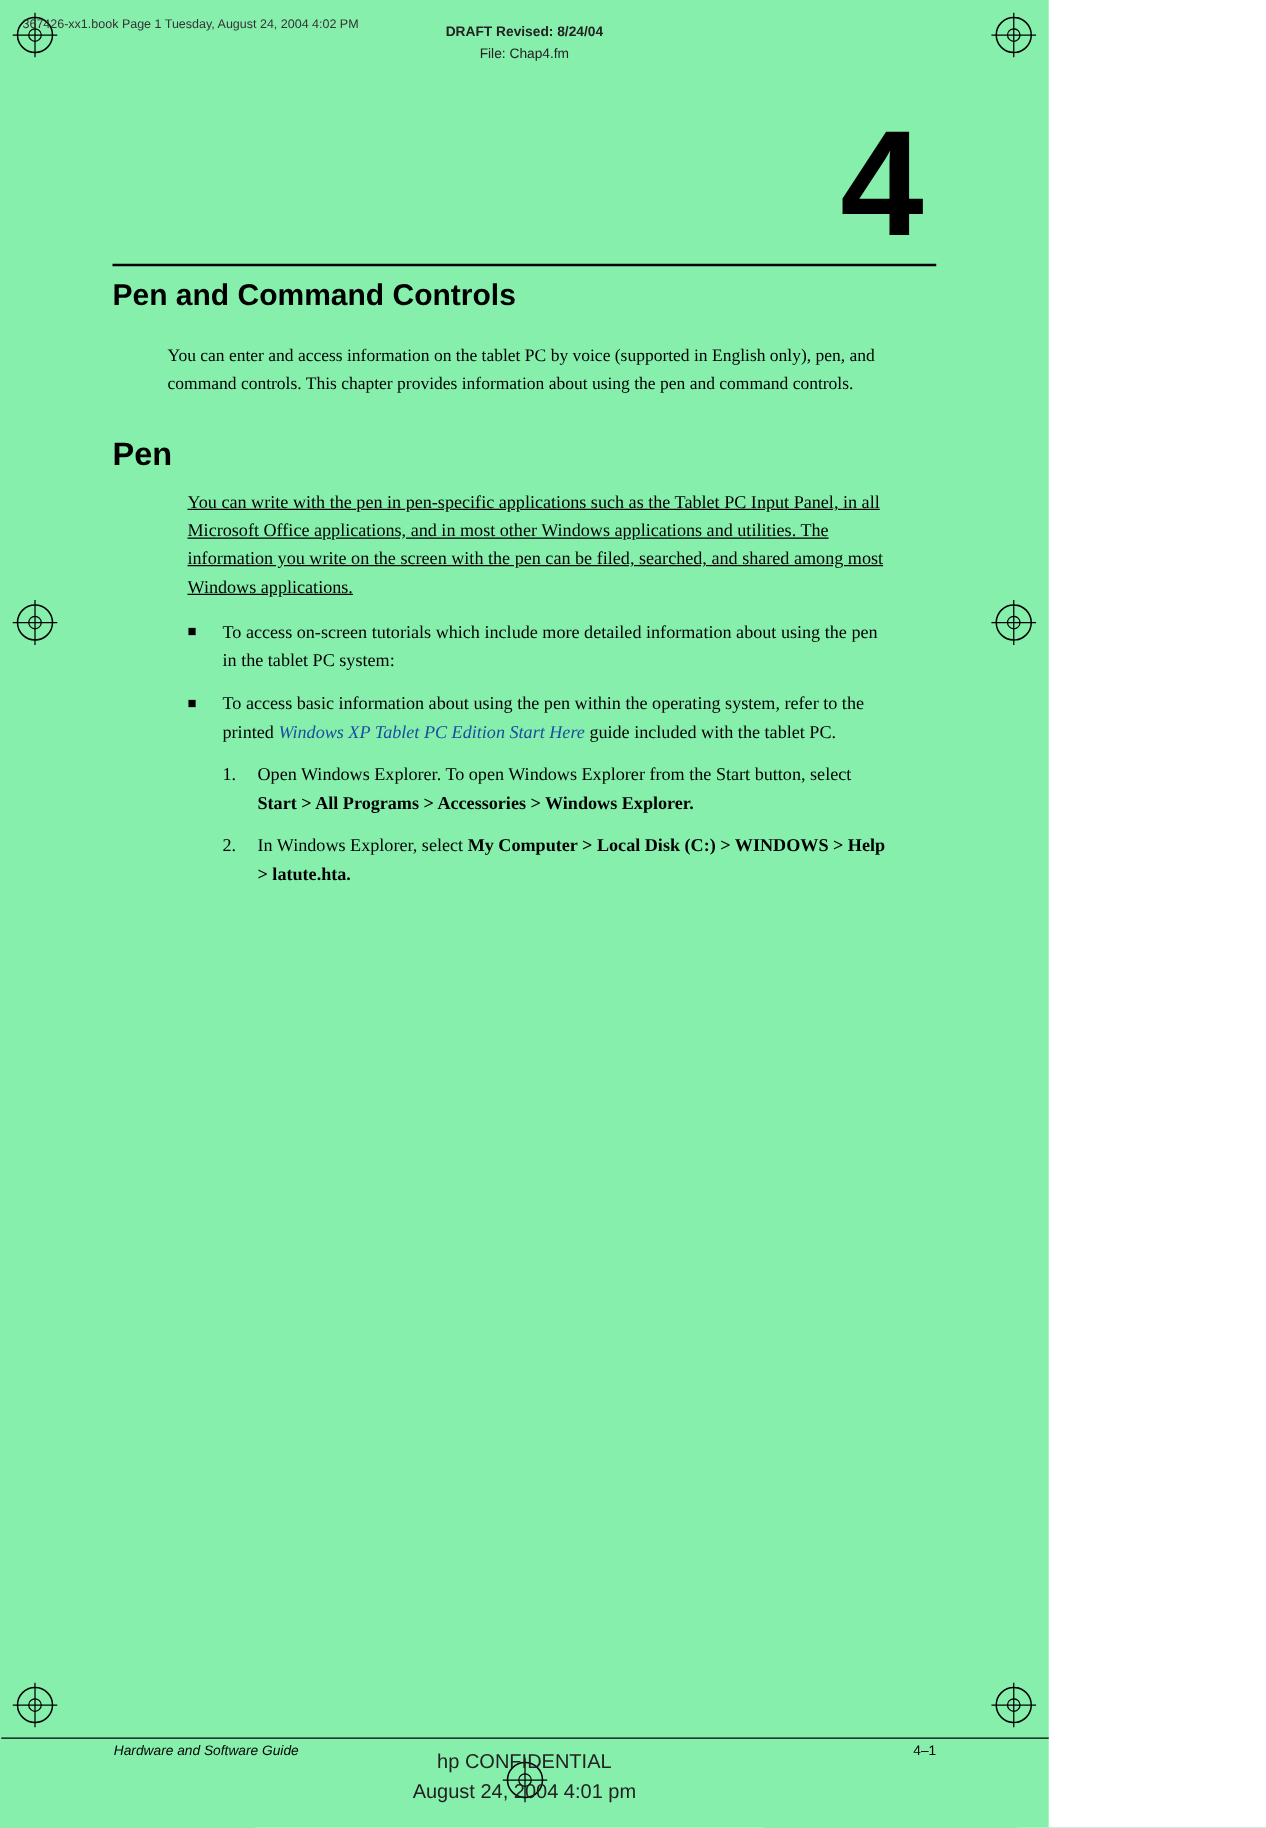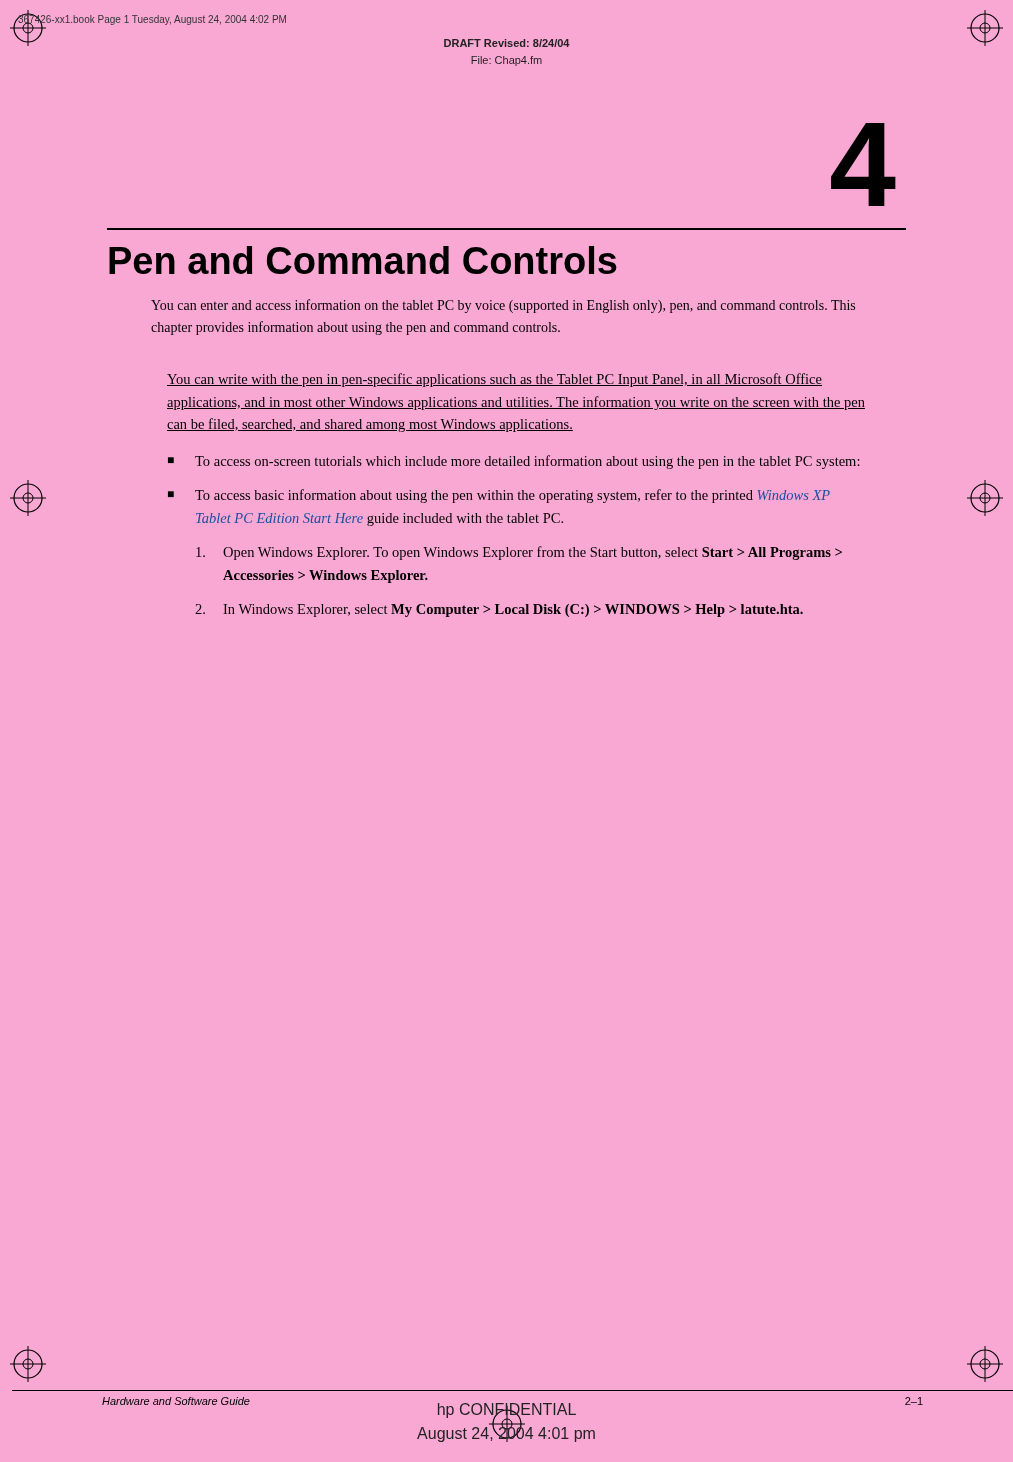--- a/index.html
+++ b/index.html
@@ -7,25 +7,25 @@
     body {
       background: #fff;
       font-family: 'Times New Roman', Times, serif;
       width: 1013px;
       min-height: 1462px;
       position: relative;
       overflow: hidden;
     }
 
     .page {
-      width: 1013px;
+      width: 839px;
       min-height: 1462px;
-      background: #f9a8d4;
-      position: relative;
-      padding: 17px;
+      background: #86efac;
+      position: relative;
+      padding: 0;
     }
 
     
     .header {
       text-align: center;
       padding-top: 18px;
       padding-bottom: 6px;
       font-size: 11px;
       color: #222;
       font-family: Arial, sans-serif;
@@ -86,25 +86,25 @@
     }
 
     .chapter-divider {
       border: none;
       border-top: 2px solid #000;
       margin: 4px 0 10px 0;
     }
 
     
     .chapter-title {
-      font-size: 38px;
+      font-size: 24px;
       font-family: Arial, Helvetica, sans-serif;
       font-weight: bold;
       color: #000;
-      margin-bottom: 12px;
+      margin-bottom: 24px;
       margin-top: 4px;
     }
 
     
     .intro-para {
       font-size: 14px;
       line-height: 1.55;
       color: #000;
       margin-left: 44px;
       margin-right: 40px;
@@ -190,21 +190,21 @@
     }
 
     .bold-text {
       font-weight: bold;
     }
 
     
     .footer {
       position: absolute;
       bottom: 55px;
-      left: 12px;
+      left: 1px;
       right: 0;
       padding: 0 90px;
       display: flex;
       justify-content: space-between;
       border-top: 1px solid #000;
     }
 
     .footer-left {
       font-size: 11px;
       font-family: Arial, sans-serif;
@@ -310,20 +310,21 @@
   <div class="content">
 
     <div class="chapter-number">4</div>
 
     <hr class="chapter-divider">
 
     <h1 class="chapter-title">Pen and Command Controls</h1>
 
     <p class="intro-para">You can enter and access information on the tablet PC by voice (supported in English only), pen, and command controls. This chapter provides information about using the pen and command controls.</p>
 
+    <h2 class="section-heading">Pen</h2>
 
     <p class="body-para">You can write with the pen in pen-specific applications such as the Tablet PC Input Panel, in all Microsoft Office applications, and in most other Windows applications and utilities. The information you write on the screen with the pen can be filed, searched, and shared among most Windows applications.</p>
 
     <ul class="bullet-list">
       <li>
         <span>To access on-screen tutorials which include more detailed information about using the pen in the tablet PC system:</span>
       </li>
       <li>
         <span>To access basic information about using the pen within the operating system, refer to the printed </span><span class="link-text">Windows XP Tablet PC Edition Start Here</span><span> guide included with the tablet PC.</span>
       </li>
@@ -337,21 +338,21 @@
       <li>
         <span class="num">2.</span>
         <span>In Windows Explorer, select </span><span class="bold-text">My Computer &gt; Local Disk (C:) &gt; WINDOWS &gt; Help &gt; latute.hta.</span>
       </li>
     </ol>
 
   </div>
 
   <div class="footer">
     <div class="footer-left">Hardware and Software Guide</div>
-    <div class="footer-right">2–1</div>
+    <div class="footer-right">4–1</div>
   </div>
 
   <div class="footer-center-block">
     <div>hp CONFIDENTIAL</div>
     <div>August 24, 2004 4:01 pm</div>
   </div>
 
 </div>
 
 </body></html>

